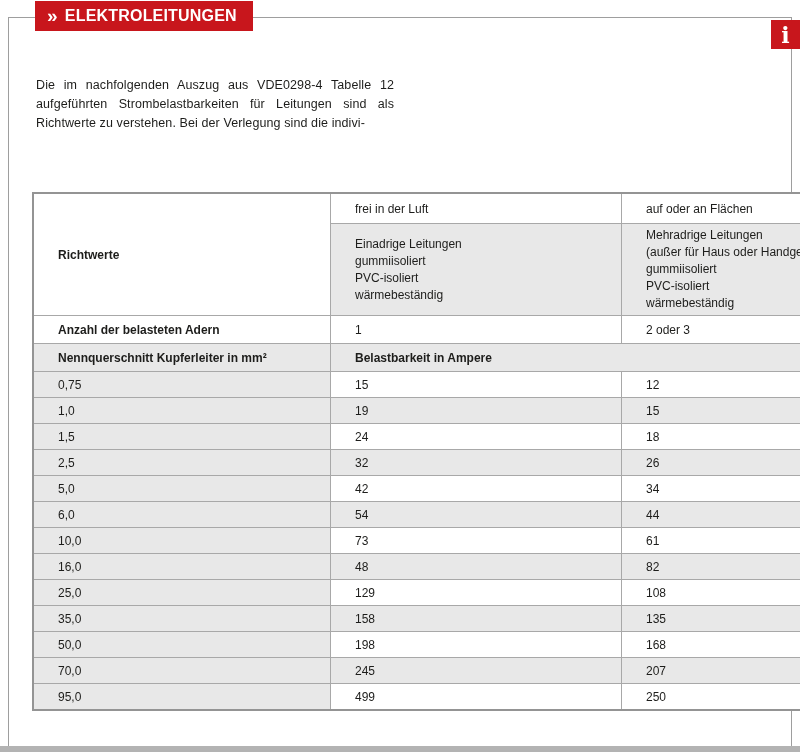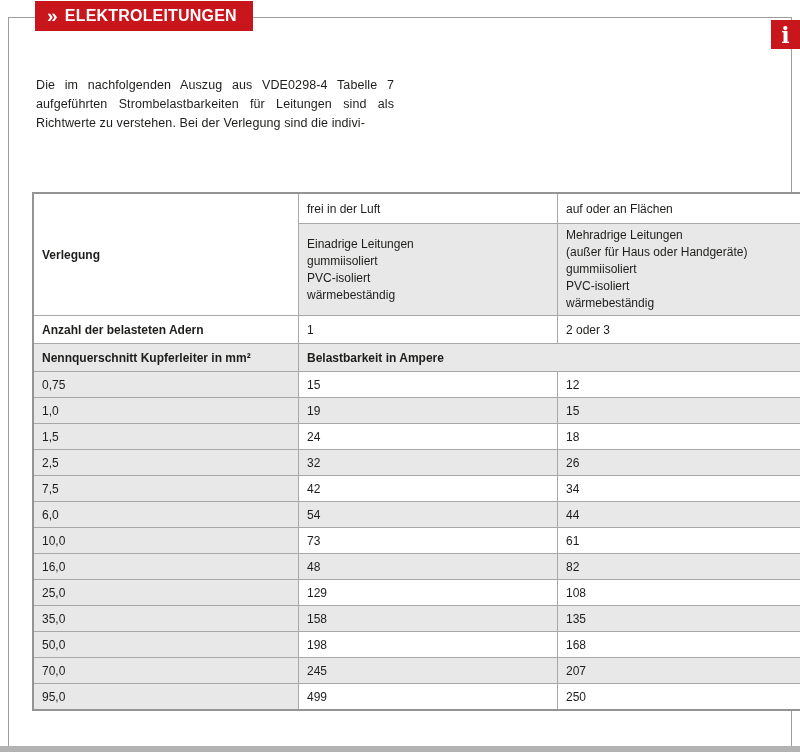--- a/index.html
+++ b/index.html
@@ -35,21 +35,21 @@
   .intro .col{
     width:358px;font-size:12.5px;line-height:19px;text-align:justify;letter-spacing:0.1px;
   }
   
   table.load{
     position:absolute;left:32px;top:192px;width:736px;z-index:2;
     border-collapse:collapse;table-layout:fixed;
     font-size:12px;
   }
   table.load td{
-    border:1px solid #a8a8a8;padding:0 8px;vertical-align:middle;
+    border:1px solid #a8a8a8;padding:0 24px;vertical-align:middle;
     overflow:hidden;
   }
   table.load{border:2px solid #949494;}
   td.c1{width:248px;}
   td.c2{width:242px;}
   td.c3{width:242px;}
   .bold{font-weight:bold;}
   .gray{background:#e8e8e8;}
   .white{background:#ffffff;}
   .toppad{vertical-align:top;padding-top:7px;padding-bottom:7px;}
@@ -73,28 +73,28 @@
   <span class="chev">»</span>
   <span>ELEKTROLEITUNGEN</span>
 </div>
 
 <div class="info-icon">
   <span>i</span>
 </div>
 
 <div class="intro">
   <div class="cols">
-    <div class="col">Die im nachfolgenden Auszug aus VDE0298-4 Tabelle 7 aufgeführten Strombelastbarkeiten für Leitungen sind als Richtwerte zu verstehen. Bei der Verlegung sind die indivi-</div>
+    <div class="col">Die im nachfolgenden Auszug aus VDE0298-4 Tabelle 12 aufgeführten Strombelastbarkeiten für Leitungen sind als Richtwerte zu verstehen. Bei der Verlegung sind die indivi-</div>
   </div>
 </div>
 
 <table class="load">
   <tbody>
     <tr class="hrow1">
-      <td class="c1 white bold toppad" rowspan="2">Verlegung</td>
+      <td class="c1 white bold toppad" rowspan="2">Richtwerte</td>
       <td class="c2 white">frei in der Luft</td>
       <td class="c3 white">auf oder an Flächen</td>
     </tr>
     <tr class="hrow2">
       <td class="c2 gray toppad pre">Einadrige Leitungen
 gummiisoliert
 PVC-isoliert
 wärmebeständig</td>
       <td class="c3 gray toppad pre">Mehradrige Leitungen
 (außer für Haus oder Handgeräte)
@@ -127,21 +127,21 @@
         <td class="c1 gray">1,5</td>
         <td class="c2 white">24</td>
         <td class="c3 white">18</td>
       </tr>
       <tr class="drow">
         <td class="c1 gray">2,5</td>
         <td class="c2 gray">32</td>
         <td class="c3 gray">26</td>
       </tr>
       <tr class="drow">
-        <td class="c1 gray">7,5</td>
+        <td class="c1 gray">5,0</td>
         <td class="c2 white">42</td>
         <td class="c3 white">34</td>
       </tr>
       <tr class="drow">
         <td class="c1 gray">6,0</td>
         <td class="c2 gray">54</td>
         <td class="c3 gray">44</td>
       </tr>
       <tr class="drow">
         <td class="c1 gray">10,0</td>

